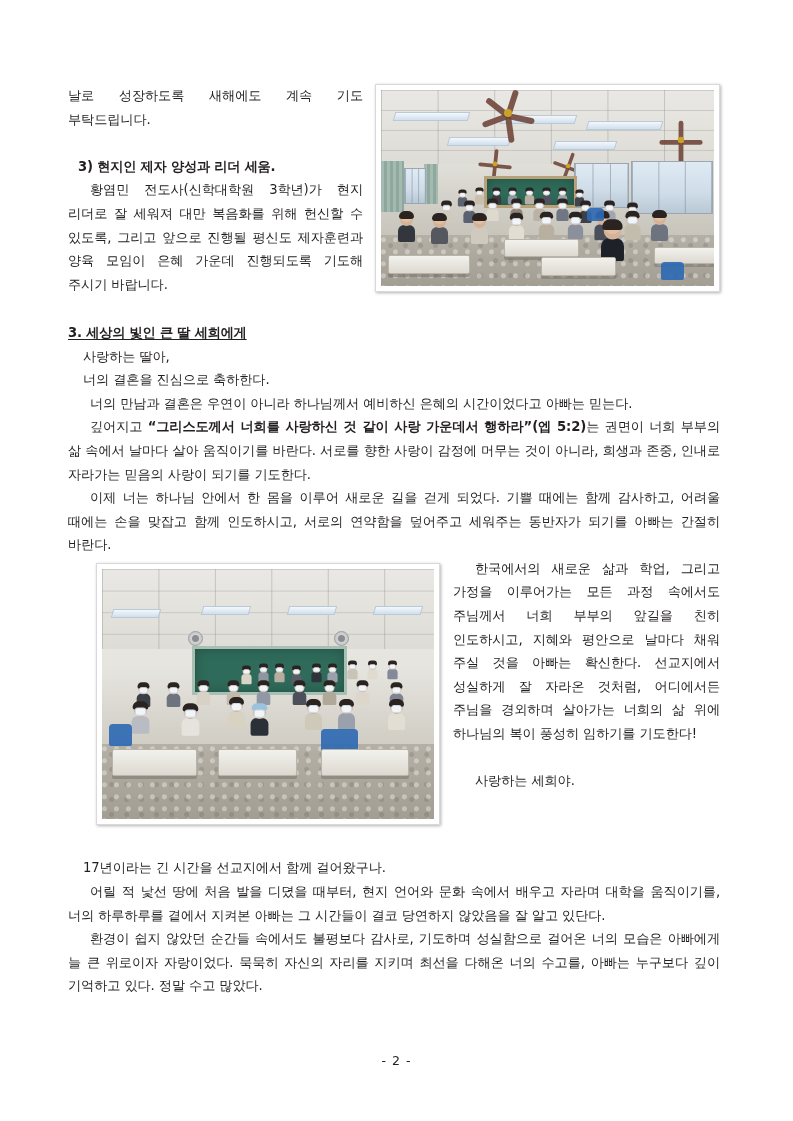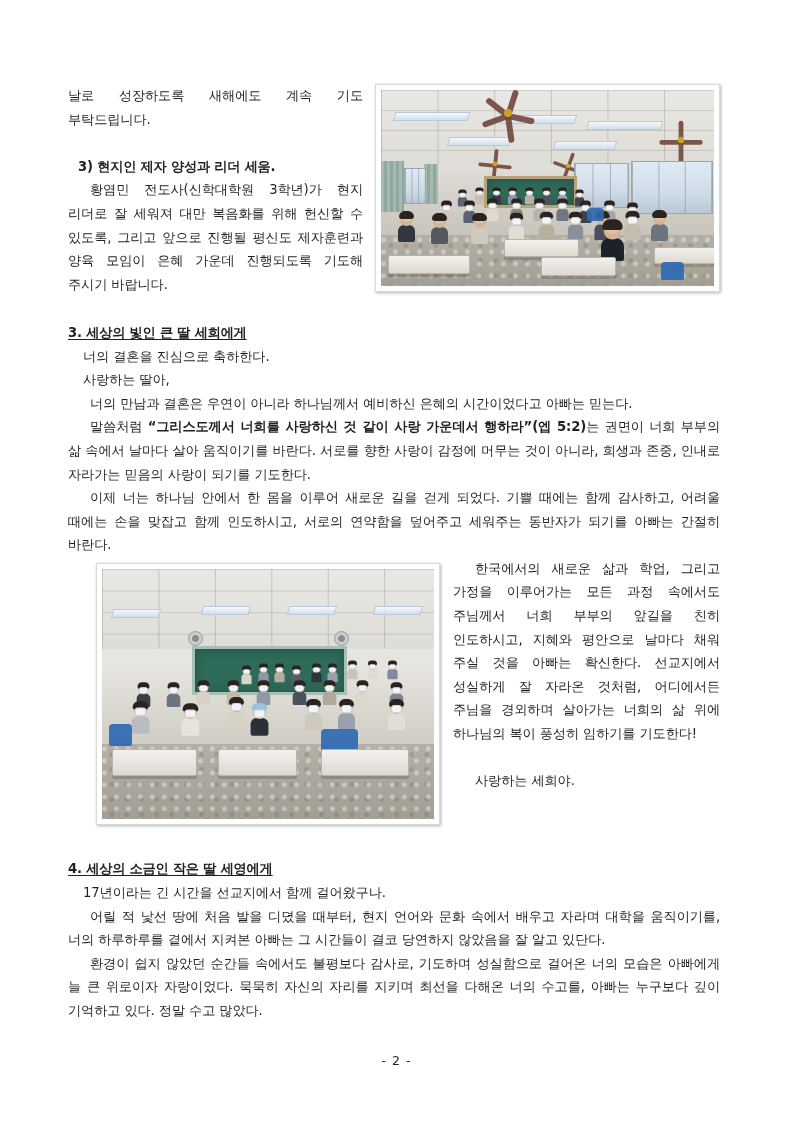--- a/index.html
+++ b/index.html
@@ -495,27 +495,27 @@
     <p>날로 성장하도록 새해에도 계속 기도 부탁드립니다.</p>
     <div class="blank"></div>
     <p class="subheading">3) 현지인 제자 양성과 리더 세움.</p>
     <p class="indent-lg">황염민 전도사(신학대학원 3학년)가 현지 리더로 잘 세워져 대만 복음화를 위해 헌신할 수 있도록, 그리고 앞으로 진행될 평신도 제자훈련과 양육 모임이 은혜 가운데 진행되도록 기도해 주시기 바랍니다.</p>
     <div class="blank"></div>
 
     <div class="heading-row">
       <span class="heading">3. 세상의 빛인 큰 딸 세희에게</span>
     </div>
 
+    <p class="indent">사랑하는 딸아,</p>
     <p class="indent">너의 결혼을 진심으로 축하한다.</p>
-    <p class="indent">사랑하는 딸아,</p>
     <p class="indent-lg">너의 만남과 결혼은 우연이 아니라 하나님께서 예비하신 은혜의 시간이었다고 아빠는 믿는다.</p>
 
     <div class="clearfix"></div>
 
-    <p class="indent-lg"><span>말씀처럼 </span><span class="bold-quote">“그리스도께서 너희를 사랑하신 것 같이 사랑 가운데서 행하라”(엡 5:2)</span><span>는 권면이 너희 부부의 삶 속에서 날마다 살아 움직이기를 바란다. 서로를 향한 사랑이 감정에 머무는 것이 아니라, 희생과 존중, 인내로 자라가는 믿음의 사랑이 되기를 기도한다.</span></p>
+    <p class="indent-lg"><span>깊어지고 </span><span class="bold-quote">“그리스도께서 너희를 사랑하신 것 같이 사랑 가운데서 행하라”(엡 5:2)</span><span>는 권면이 너희 부부의 삶 속에서 날마다 살아 움직이기를 바란다. 서로를 향한 사랑이 감정에 머무는 것이 아니라, 희생과 존중, 인내로 자라가는 믿음의 사랑이 되기를 기도한다.</span></p>
 
     <p class="indent-lg">이제 너는 하나님 안에서 한 몸을 이루어 새로운 길을 걷게 되었다. 기쁠 때에는 함께 감사하고, 어려울 때에는 손을 맞잡고 함께 인도하시고, 서로의 연약함을 덮어주고 세워주는 동반자가 되기를 아빠는 간절히 바란다.</p>
 
     <div class="photo photo-2">
       <div class="photo-inner">
         <div class="room" style="background:linear-gradient(180deg,#eceae5 0%,#e6e4df 40%,#d6d3cb 62%,#bdb9b0 100%);">
           <div class="ceiling" style="height:32%;"></div>
           <div class="lightpanel" style="left:3%;top:16%;width:14%;"></div>
           <div class="lightpanel" style="left:30%;top:15%;width:14%;"></div>
           <div class="lightpanel" style="left:56%;top:15%;width:14%;"></div>
@@ -718,23 +718,20 @@
       </div>
     </div>
 
     <p class="indent-lg">한국에서의 새로운 삶과 학업, 그리고 가정을 이루어가는 모든 과정 속에서도 주님께서 너희 부부의 앞길을 친히 인도하시고, 지혜와 평안으로 날마다 채워 주실 것을 아빠는 확신한다. 선교지에서 성실하게 잘 자라온 것처럼, 어디에서든 주님을 경외하며 살아가는 너희의 삶 위에 하나님의 복이 풍성히 임하기를 기도한다!</p>
     <div class="blank"></div>
     <p class="indent-lg">사랑하는 세희야.</p>
 
     <div class="clearfix"></div>
     <div class="blank"></div>
 
-    <div class="heading-row">
-      <span class="heading">4. 세상의 소금인 작은 딸 세영에게</span>
-    </div>
 
     <p class="indent">17년이라는 긴 시간을 선교지에서 함께 걸어왔구나.</p>
     <p class="indent-lg">어릴 적 낯선 땅에 처음 발을 디뎠을 때부터, 현지 언어와 문화 속에서 배우고 자라며 대학을 움직이기를, 너의 하루하루를 곁에서 지켜본 아빠는 그 시간들이 결코 당연하지 않았음을 잘 알고 있단다.</p>
     <p class="indent-lg">환경이 쉽지 않았던 순간들 속에서도 불평보다 감사로, 기도하며 성실함으로 걸어온 너의 모습은 아빠에게 늘 큰 위로이자 자랑이었다. 묵묵히 자신의 자리를 지키며 최선을 다해온 너의 수고를, 아빠는 누구보다 깊이 기억하고 있다. 정말 수고 많았다.</p>
   </div>
 
   <div class="pagenum">- 2 -</div>
 </div>
 
 </body></html>

